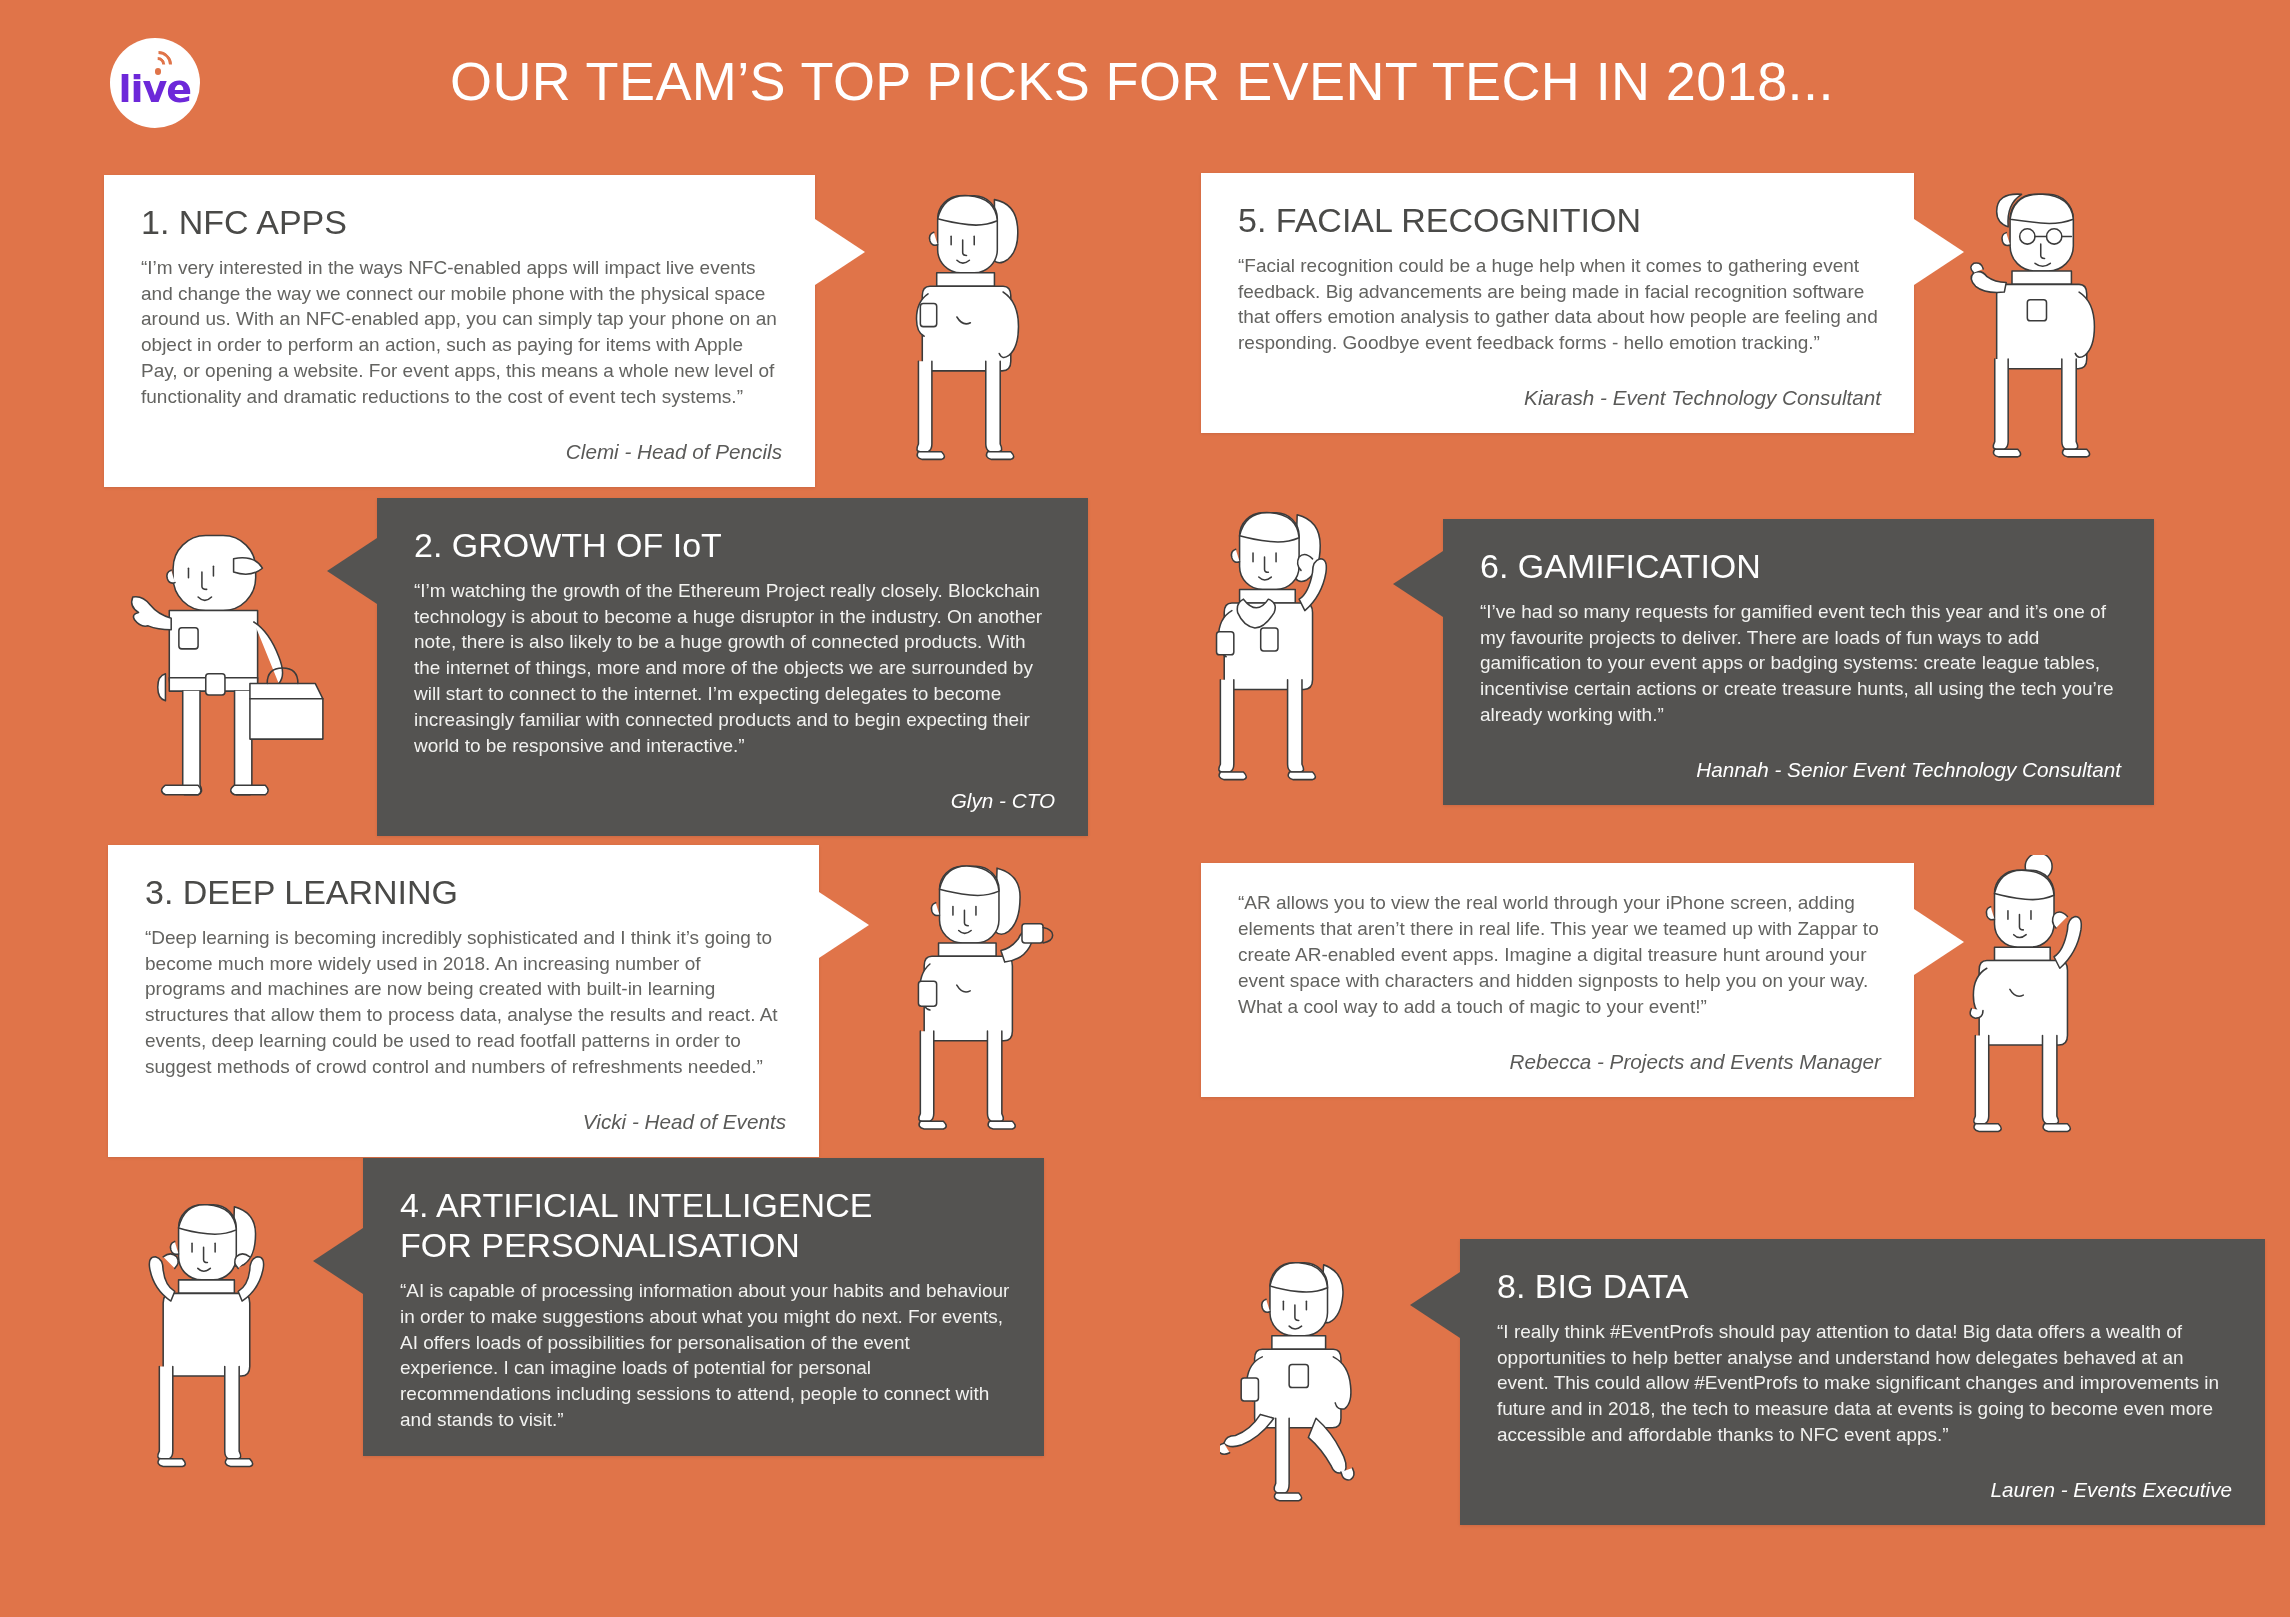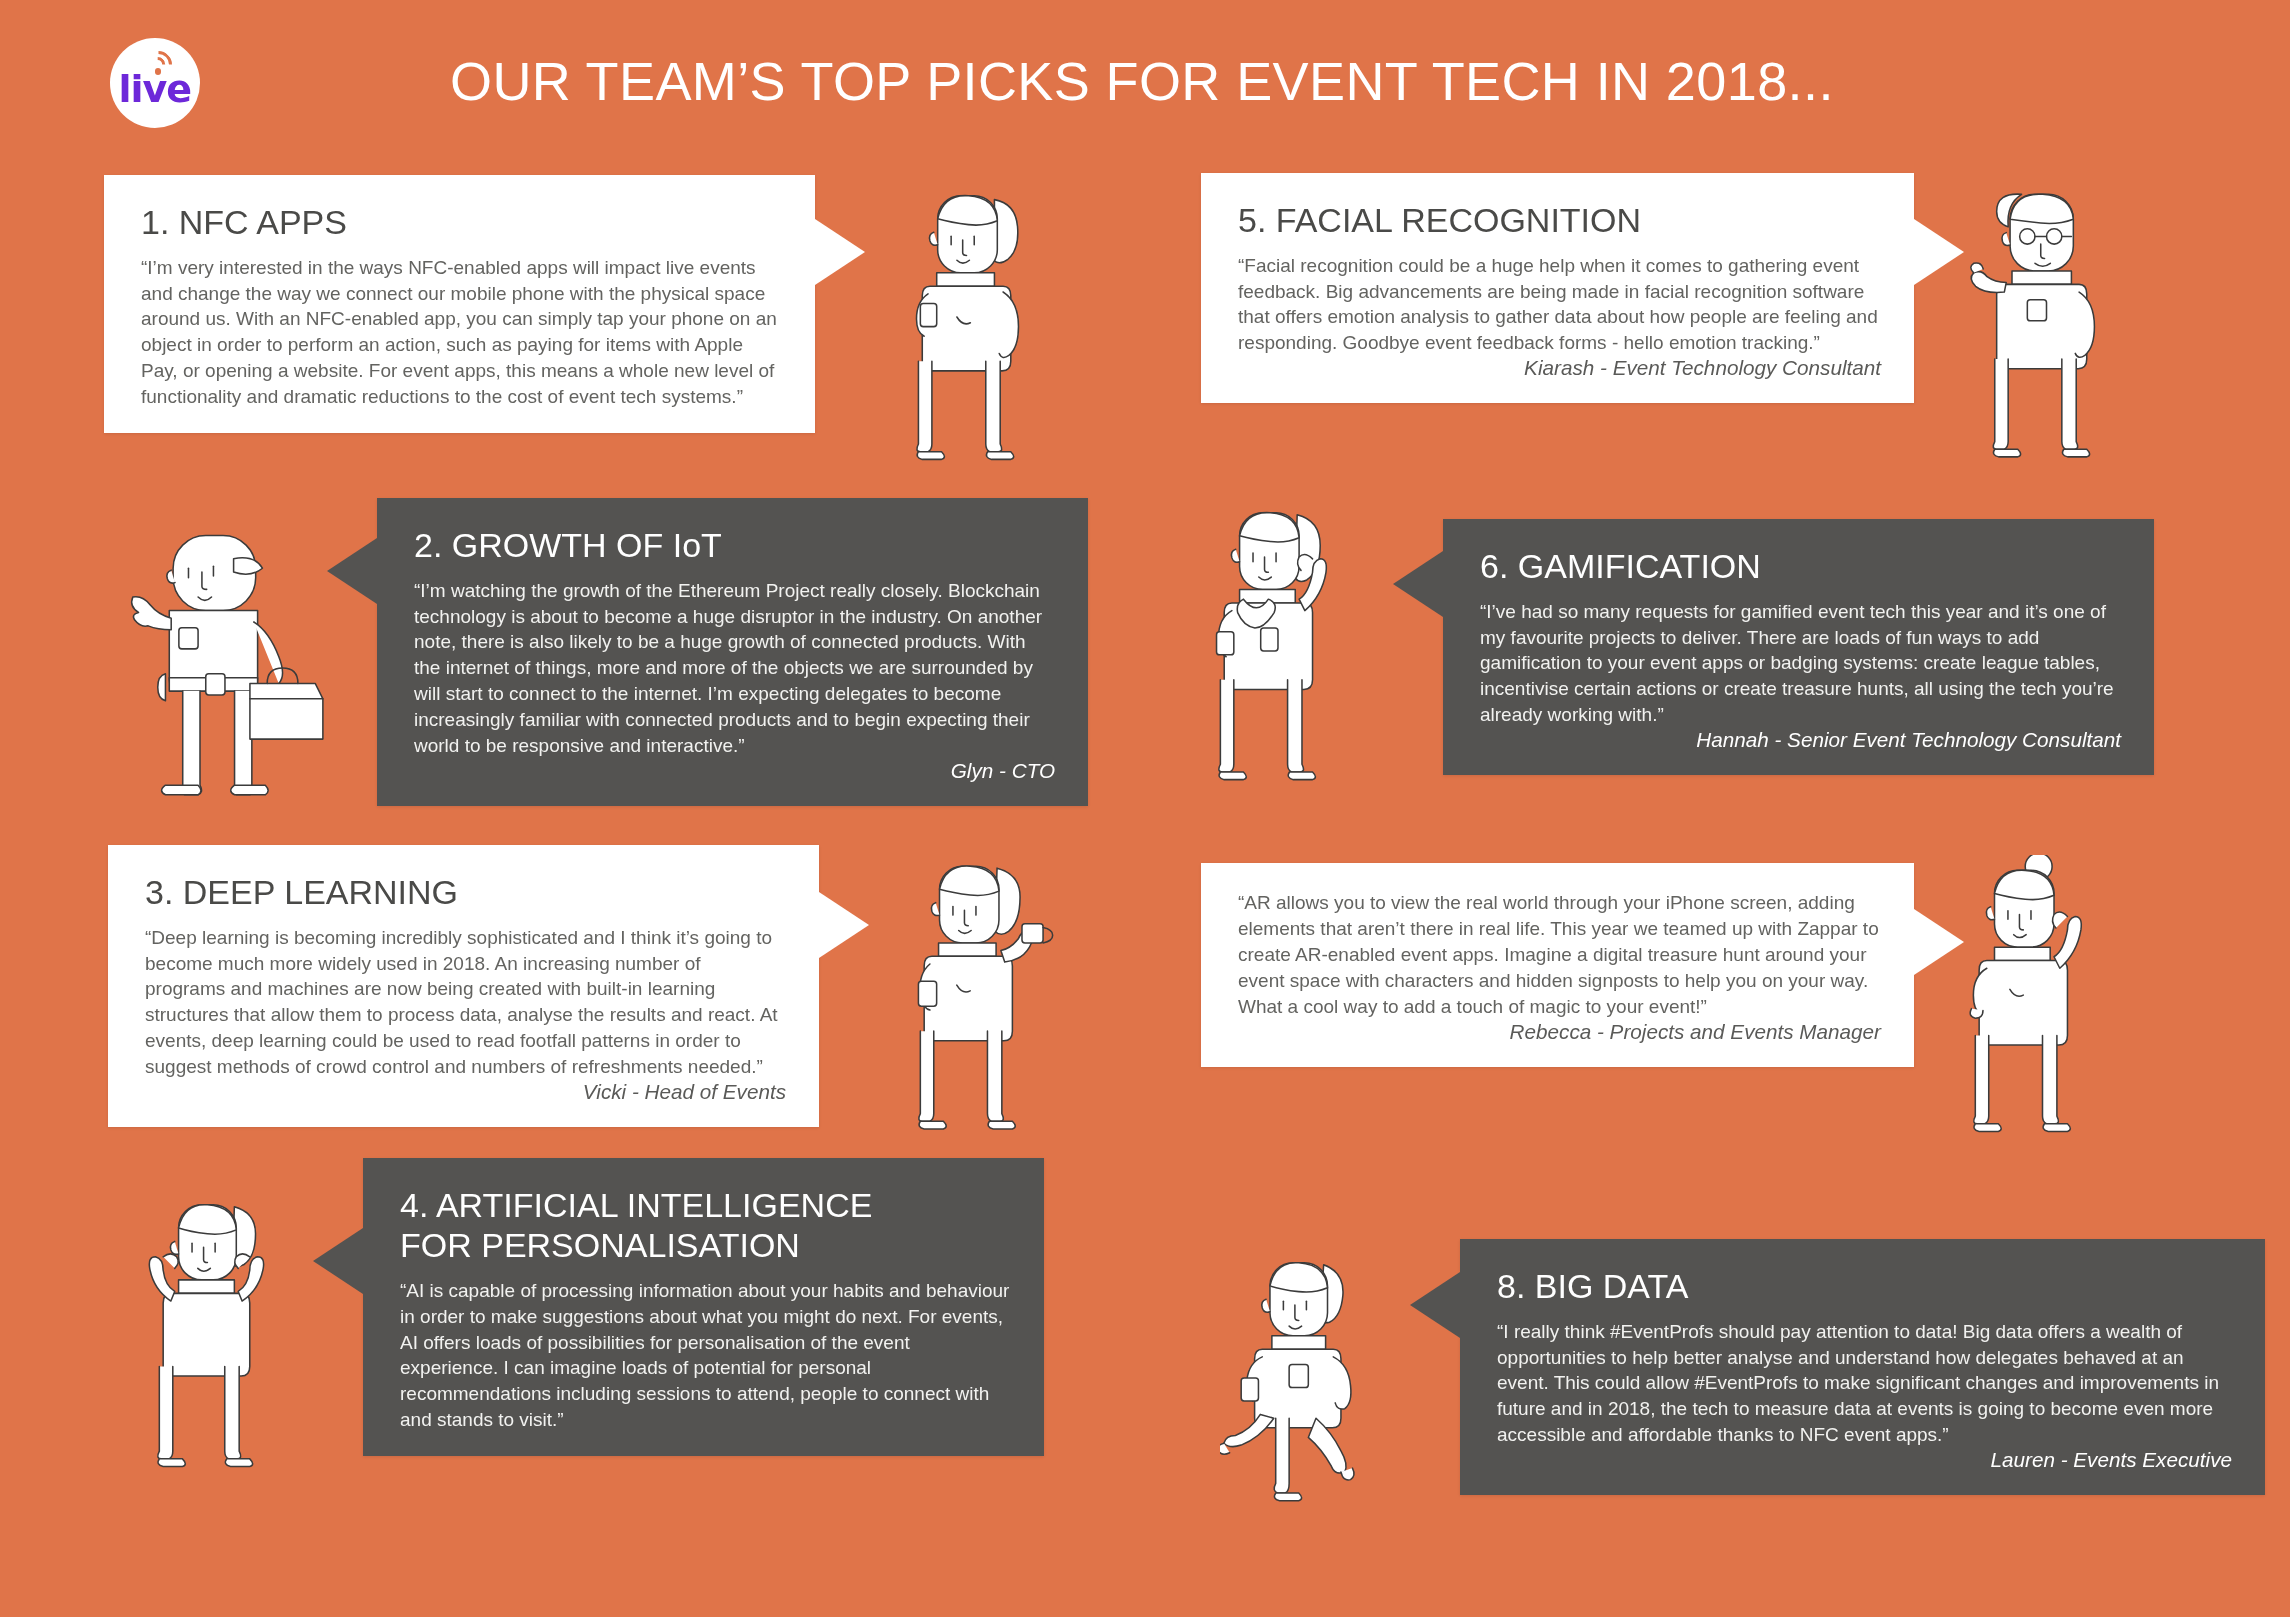--- a/index.html
+++ b/index.html
@@ -71,21 +71,21 @@
     line-height: 1.365;
   }
   .light .card-body { color: #636360; }
   .dark .card-body { color: #f2f2f0; }
 
   .card-attr {
     font-family: "Liberation Sans", sans-serif;
     font-style: italic;
     font-size: 20.7px;
     text-align: right;
-    margin-top: 0;
+    margin-top: 30px;
   }
   .light .card-attr { color: #5a5a58; }
   .dark .card-attr { color: #ffffff; }
 
   
   .tail { position: absolute; width: 0; height: 0; }
   .tail-right-light {
     border-top: 33px solid transparent;
     border-bottom: 33px solid transparent;
     border-left: 50px solid #ffffff;
@@ -113,20 +113,21 @@
         <span class="wifi-dot"></span>
         <span class="logo-badge-text">live</span>
       </span>
     </div>
     <div class="header-title">OUR TEAM’S TOP PICKS FOR EVENT TECH IN 2018...</div>
   </div>
 
   <div class="card light" style="left:104px; top:175px; width:711px;">
     <div class="card-title">1. NFC APPS</div>
     <div class="card-body">“I’m very interested in the ways NFC-enabled apps will impact live events and change the way we connect our mobile phone with the physical space around us. With an NFC-enabled app, you can simply tap your phone on an object in order to perform an action, such as paying for items with Apple Pay, or opening a website. For event apps, this means a whole new level of functionality and dramatic reductions to the cost of event tech systems.”</div>
+    <div class="card-attr">Clemi - Head of Pencils</div>
   </div>
   <div class="tail tail-right-light" style="left:815px; top:219px;"></div>
 
   <div class="char" style="left:903px; top:190px;">
     <svg width="154" height="279" viewBox="0 0 160 290">
       <g fill="#ffffff" stroke="#3b3b3b" stroke-width="1.6" stroke-linejoin="round" stroke-linecap="round">
         <path d="M95 10 q22 4 24 28 q2 24 -10 34 q-8 6 -14 2 z"></path>
         <rect x="36" y="6" width="62" height="80" rx="24"></rect>
         <path d="M36 30 q6 -26 32 -24 q28 2 30 26 q-14 6 -30 4 q-18 -2 -32 -6 z"></path>
         <path d="M32 44 q-6 2 -4 9 q2 6 8 4"></path>

